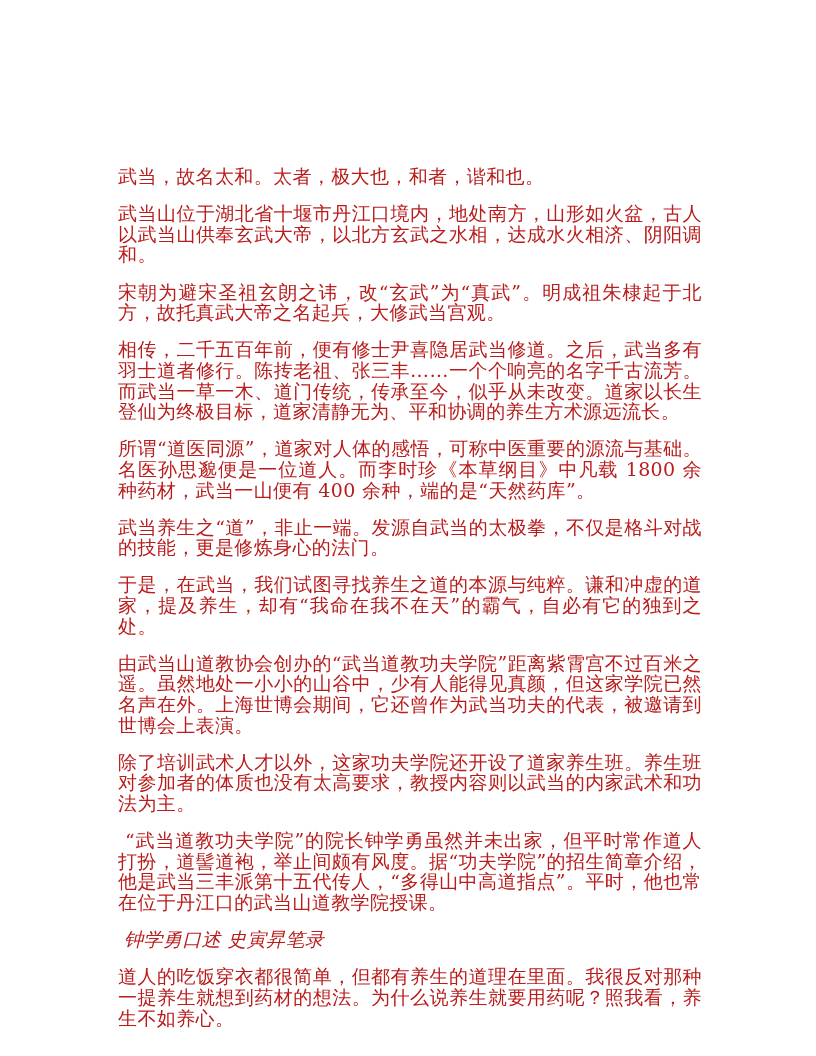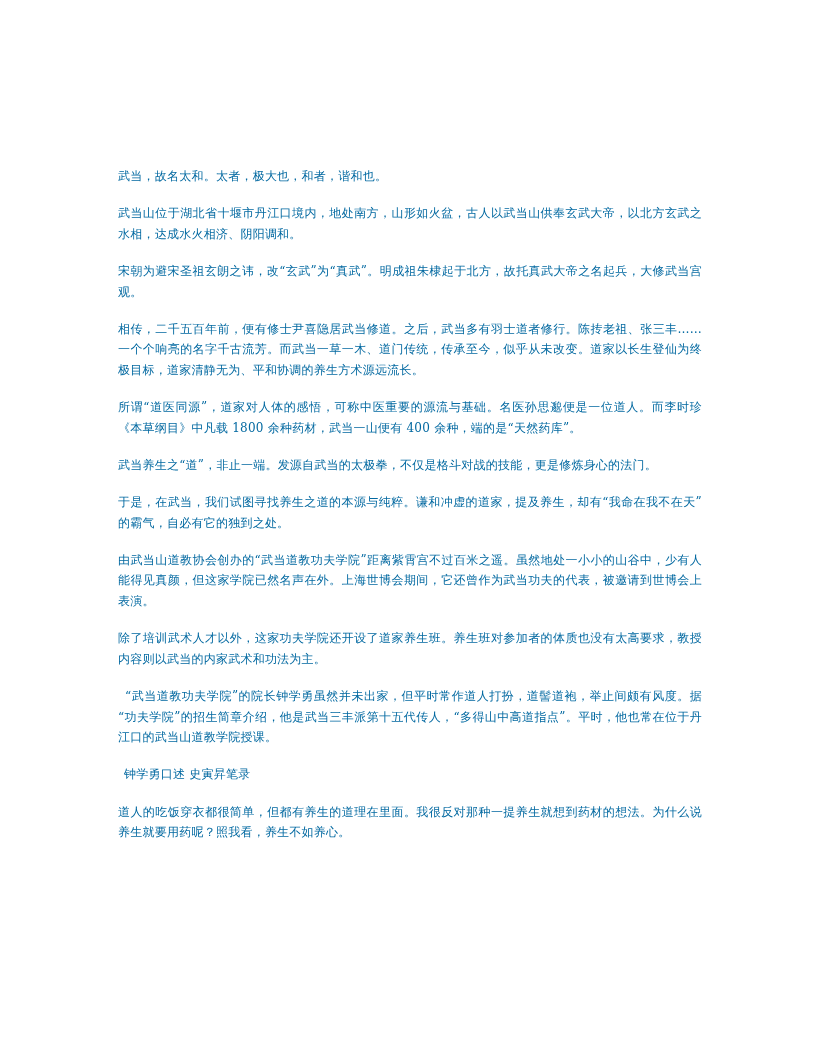--- a/index.html
+++ b/index.html
@@ -20,43 +20,44 @@
 
   .text-column {
     position: absolute;
     left: 118px;
     top: 166px;
     width: 584px;
   }
 
   .para {
     font-family: "DejaVu Serif", "Liberation Serif", serif;
-    font-size: 12px;
+    font-size: 19px;
     line-height: 20.6px;
-    color: #0369a1;
+    color: #b91c1c;
     text-align: justify;
     text-justify: inter-ideograph;
     margin: 0 0 16.6px 0;
     letter-spacing: 0.02em;
     word-break: break-all;
     -webkit-font-smoothing: antialiased;
   }
 
   .para:last-child {
     margin-bottom: 8px;
   }
 
   
   .para.quote-lead {
     text-indent: 7px;
   }
 
   
   .para.byline {
     text-indent: 6px;
+    font-style: italic;
   }
 </style>
 </head>
 <body>
 
 <div class="page">
   <div class="text-column">
 
     <p class="para">武当，故名太和。太者，极大也，和者，谐和也。</p>
 

